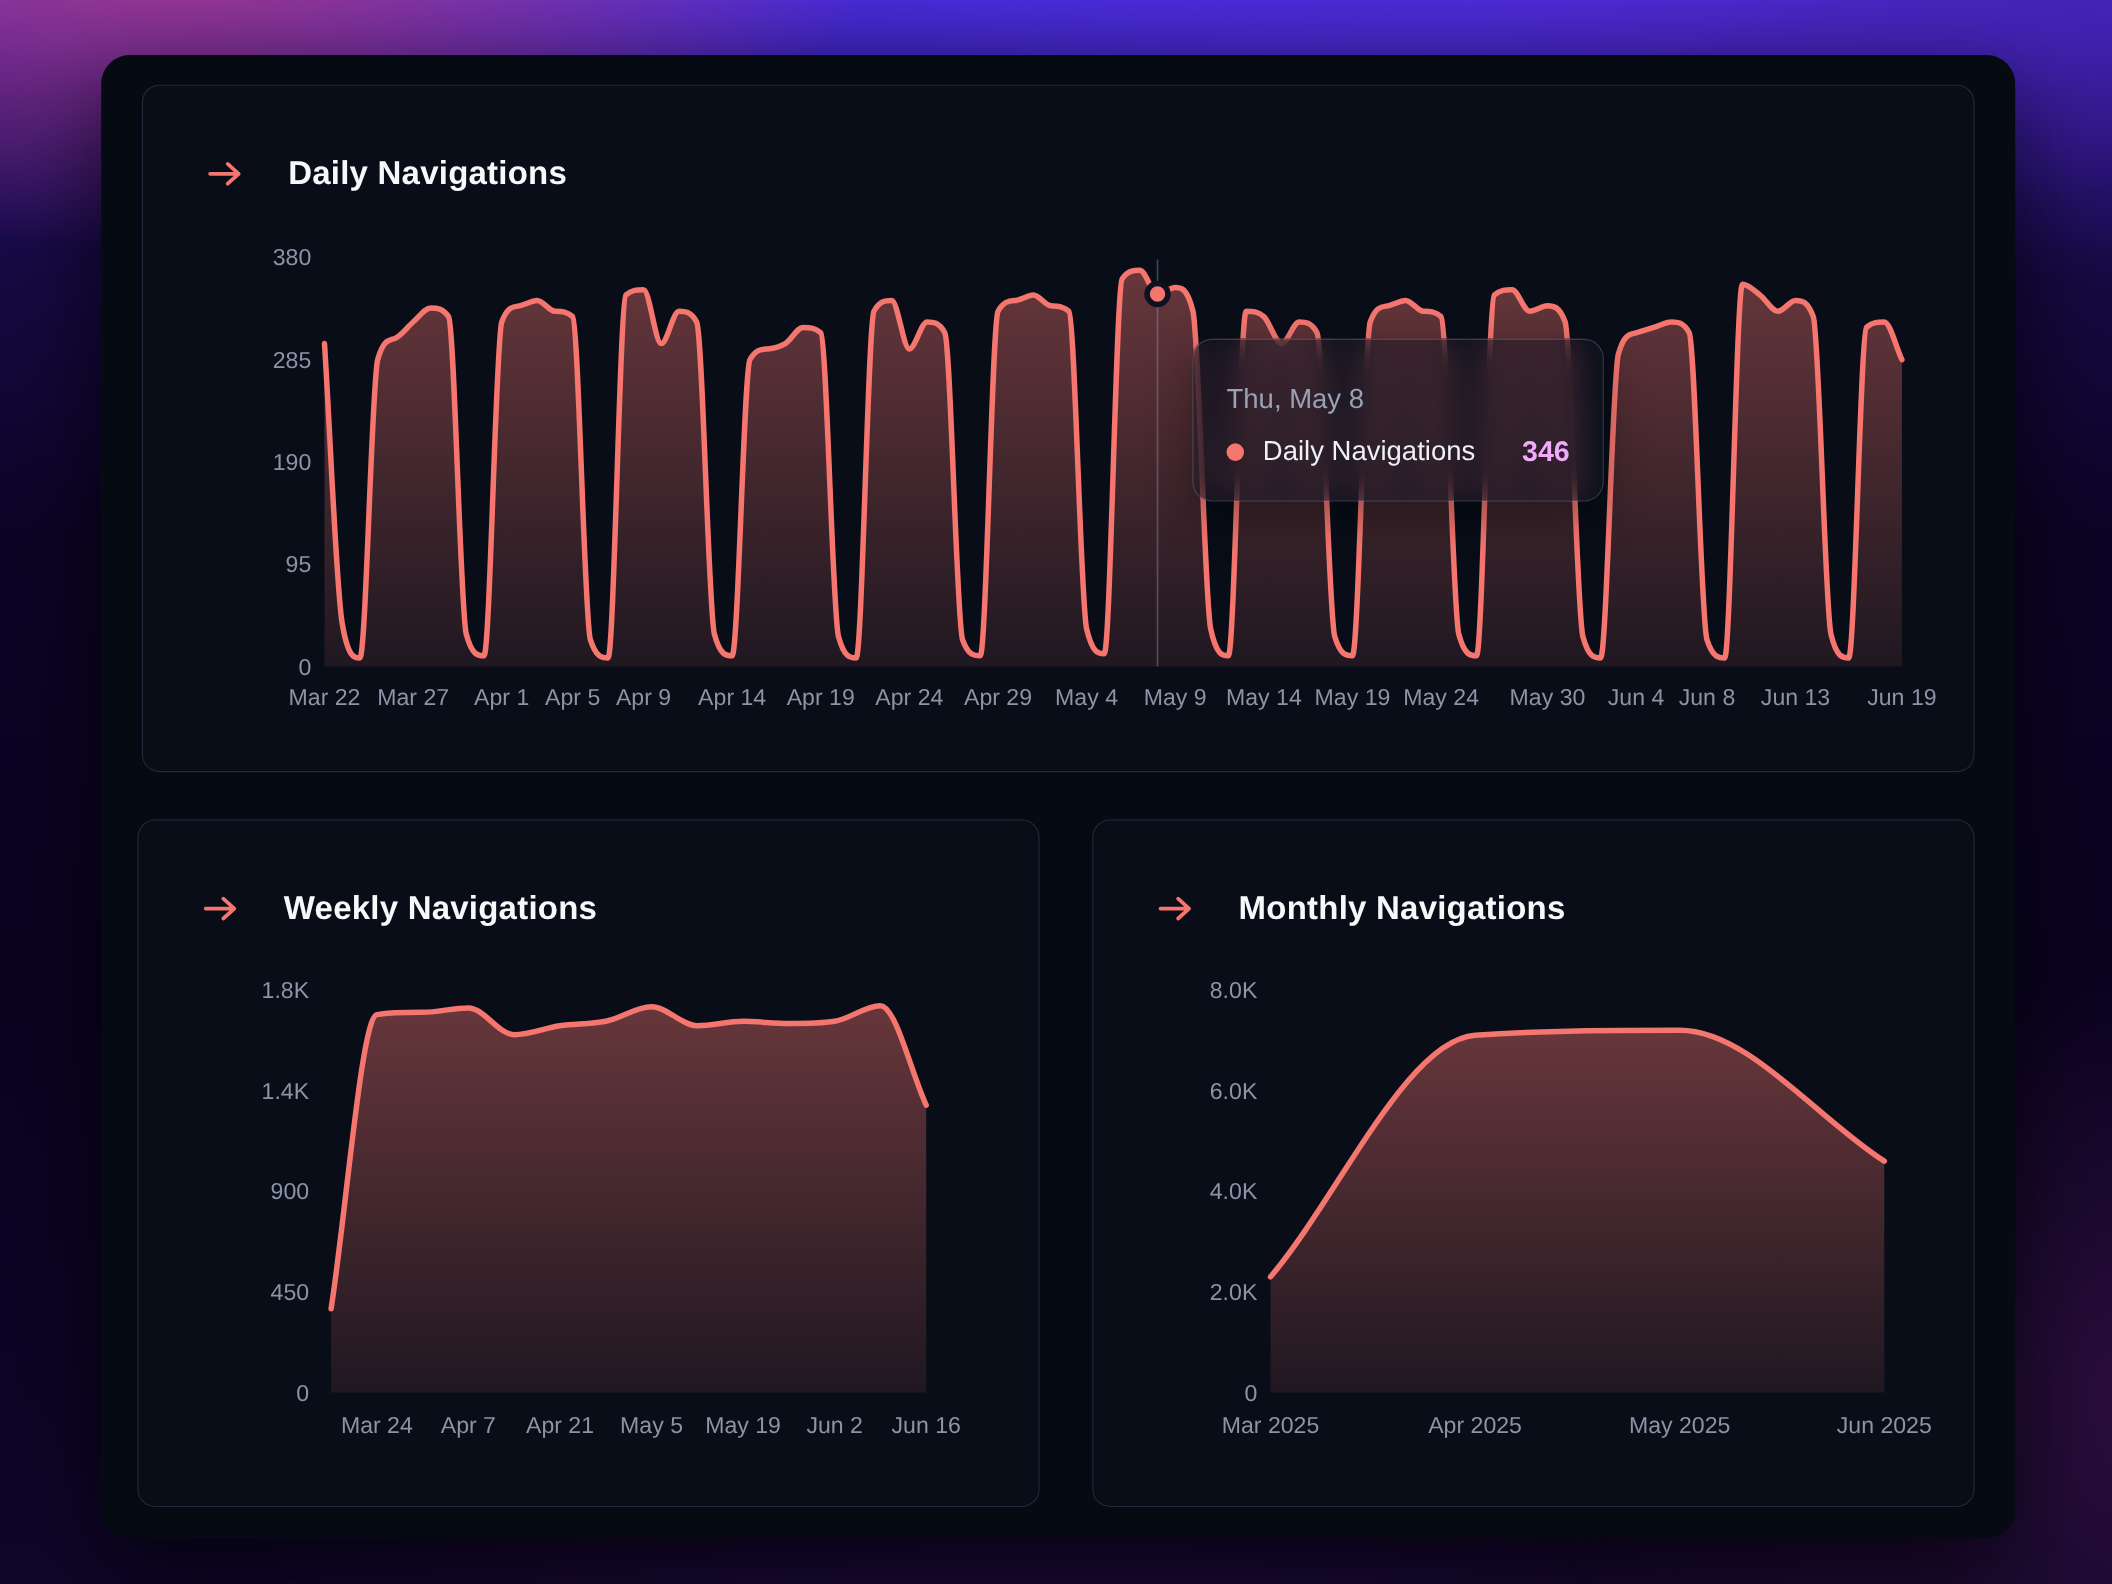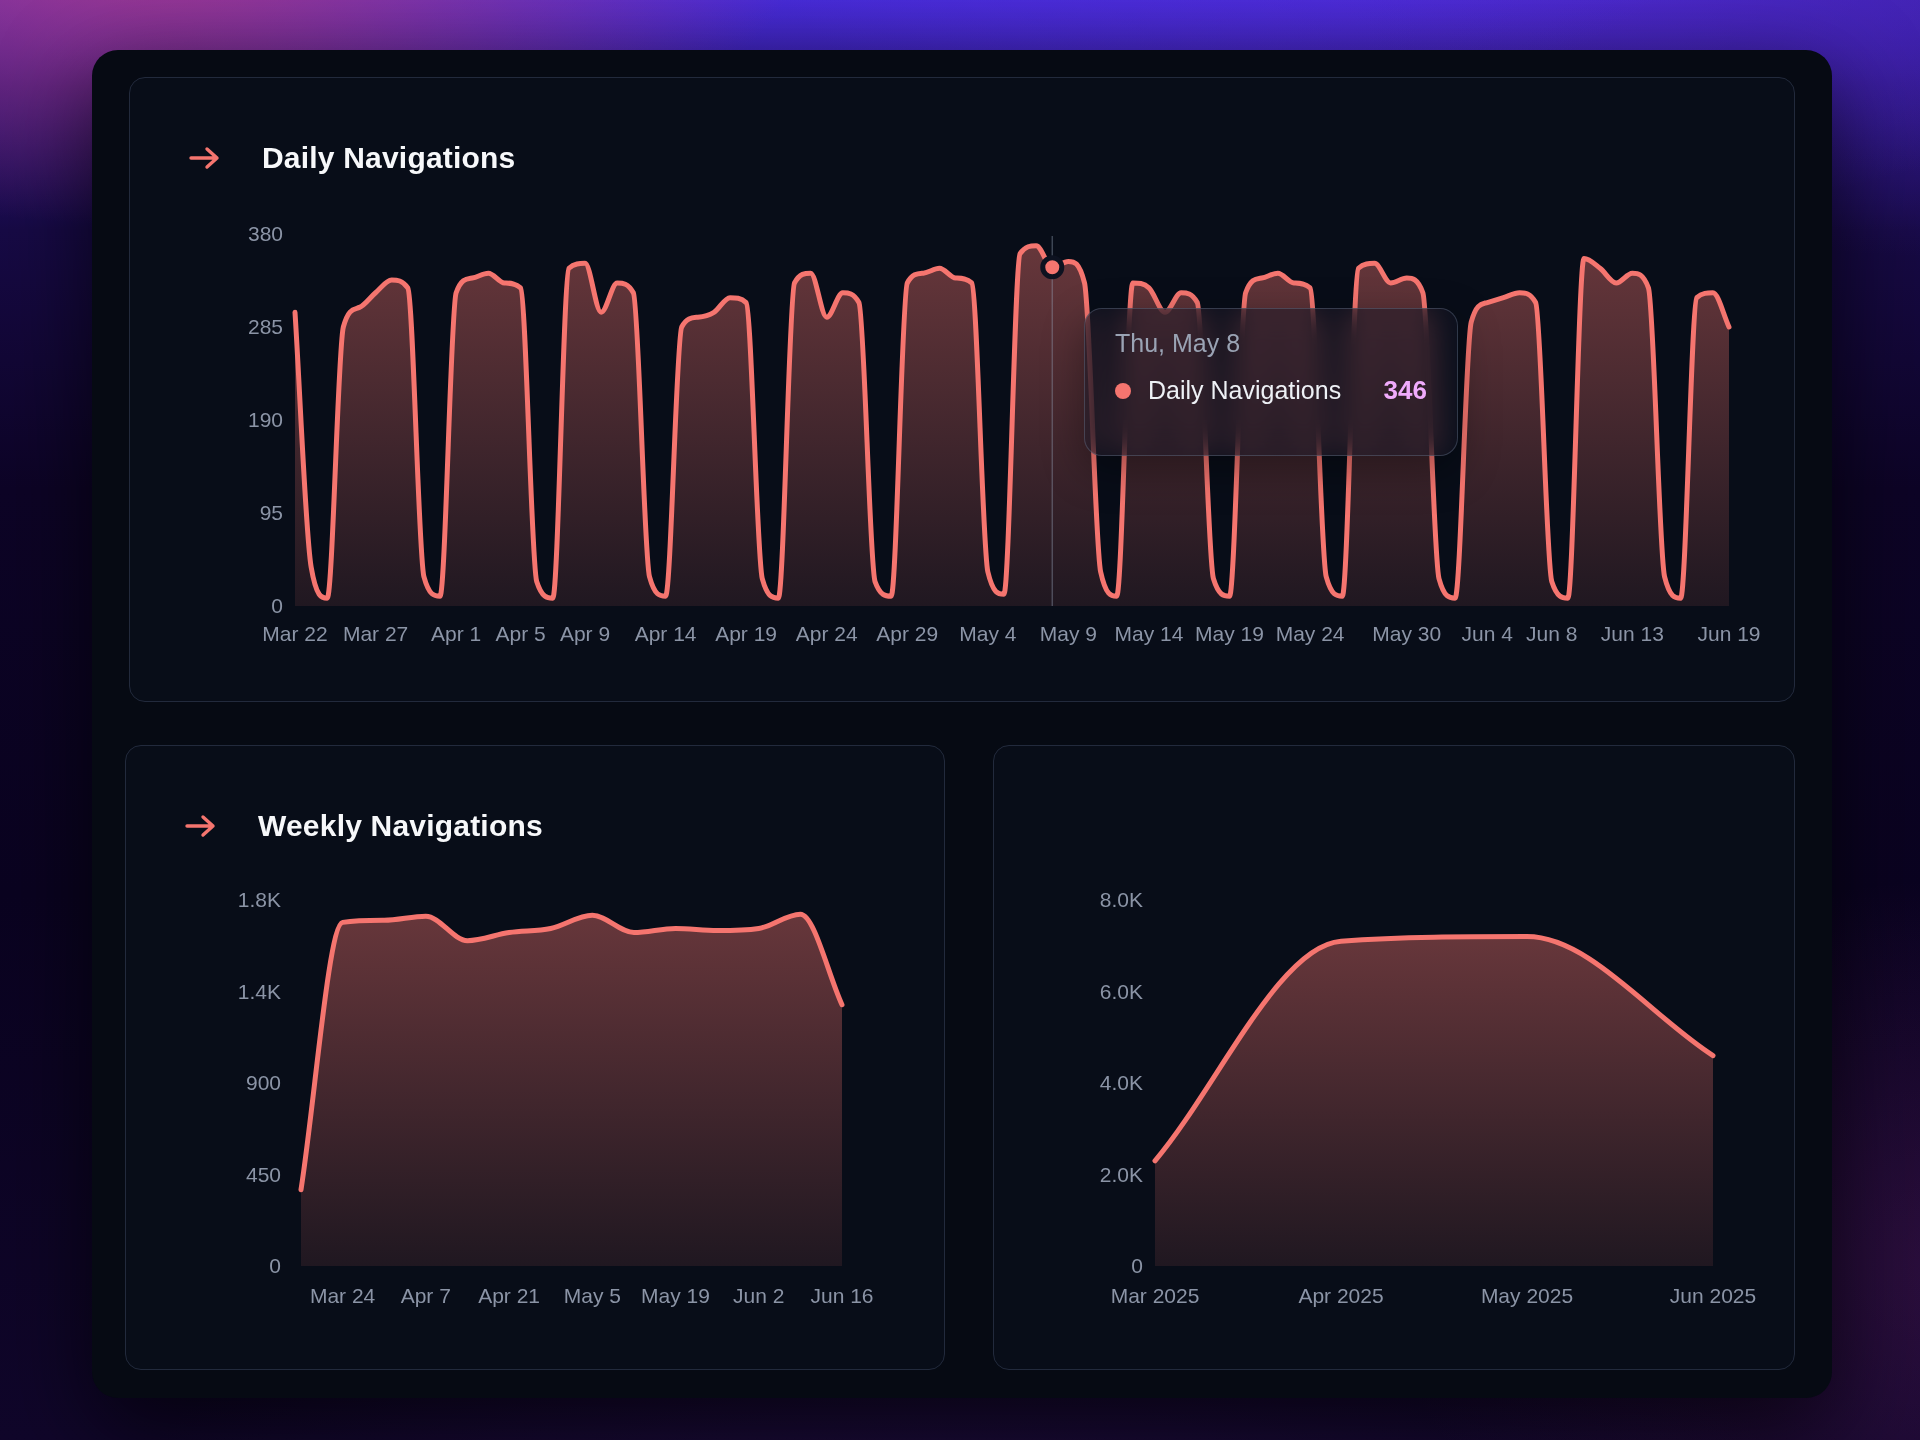--- a/index.html
+++ b/index.html
@@ -36,21 +36,21 @@
   .header-arrow path { stroke:var(--accent); stroke-width:3.4; fill:none; stroke-linecap:round; stroke-linejoin:round; }
   .card-title {
     margin-left:40px; color:#f7f8fa; font-size:30px; font-weight:700; letter-spacing:0.2px;
     white-space:nowrap;
   }
   .chart { position:absolute; inset:0; }
   .chart svg { position:absolute; left:0; top:0; }
   .axis-label { fill:#8b94a6; font-size:21px; font-family:"Liberation Sans",sans-serif; }
   .tooltip {
     position:absolute; left:954px; top:230px; width:374px; height:148px;
-    border-radius:18px; padding:20px 30px 0 30px;
+    border-radius:18px; padding:40px 30px 0 30px;
     background:rgba(15,21,36,0.45);
     border:1.5px solid rgba(125,142,172,0.32);
     backdrop-filter:blur(16px); -webkit-backdrop-filter:blur(16px);
     box-shadow:0 14px 40px rgba(0,0,0,0.35);
     z-index:5;
   }
   .tooltip-date { color:#9aa3b4; font-size:25px; font-weight:500; }
   .tooltip-row { margin-top:17px; display:flex; align-items:center; }
   .tooltip-dot {
     width:16px; height:16px; border-radius:50%; background:var(--accent); flex:0 0 auto;
@@ -168,15 +168,21 @@
           <text x="149" y="428.5" text-anchor="end" dy="0.35em" class="axis-label">2.0K</text>
           <text x="149" y="337.0" text-anchor="end" dy="0.35em" class="axis-label">4.0K</text>
           <text x="149" y="245.5" text-anchor="end" dy="0.35em" class="axis-label">6.0K</text>
           <text x="149" y="154.0" text-anchor="end" dy="0.35em" class="axis-label">8.0K</text>
           <text x="161.0" y="557" text-anchor="middle" class="axis-label">Mar 2025</text>
           <text x="347.0" y="557" text-anchor="middle" class="axis-label">Apr 2025</text>
           <text x="533.0" y="557" text-anchor="middle" class="axis-label">May 2025</text>
           <text x="719.0" y="557" text-anchor="middle" class="axis-label">Jun 2025</text>
         </svg>
       </div>
+    <div class="card-header">
+      <svg class="header-arrow" viewBox="0 0 34 26">
+        <path d="M3 13 H29 M19 4 L29 13 L19 22"></path>
+      </svg>
+      <div class="card-title">Monthly Navigations</div>
+    </div>
   </div>
 
 </div>
 
 </body></html>

